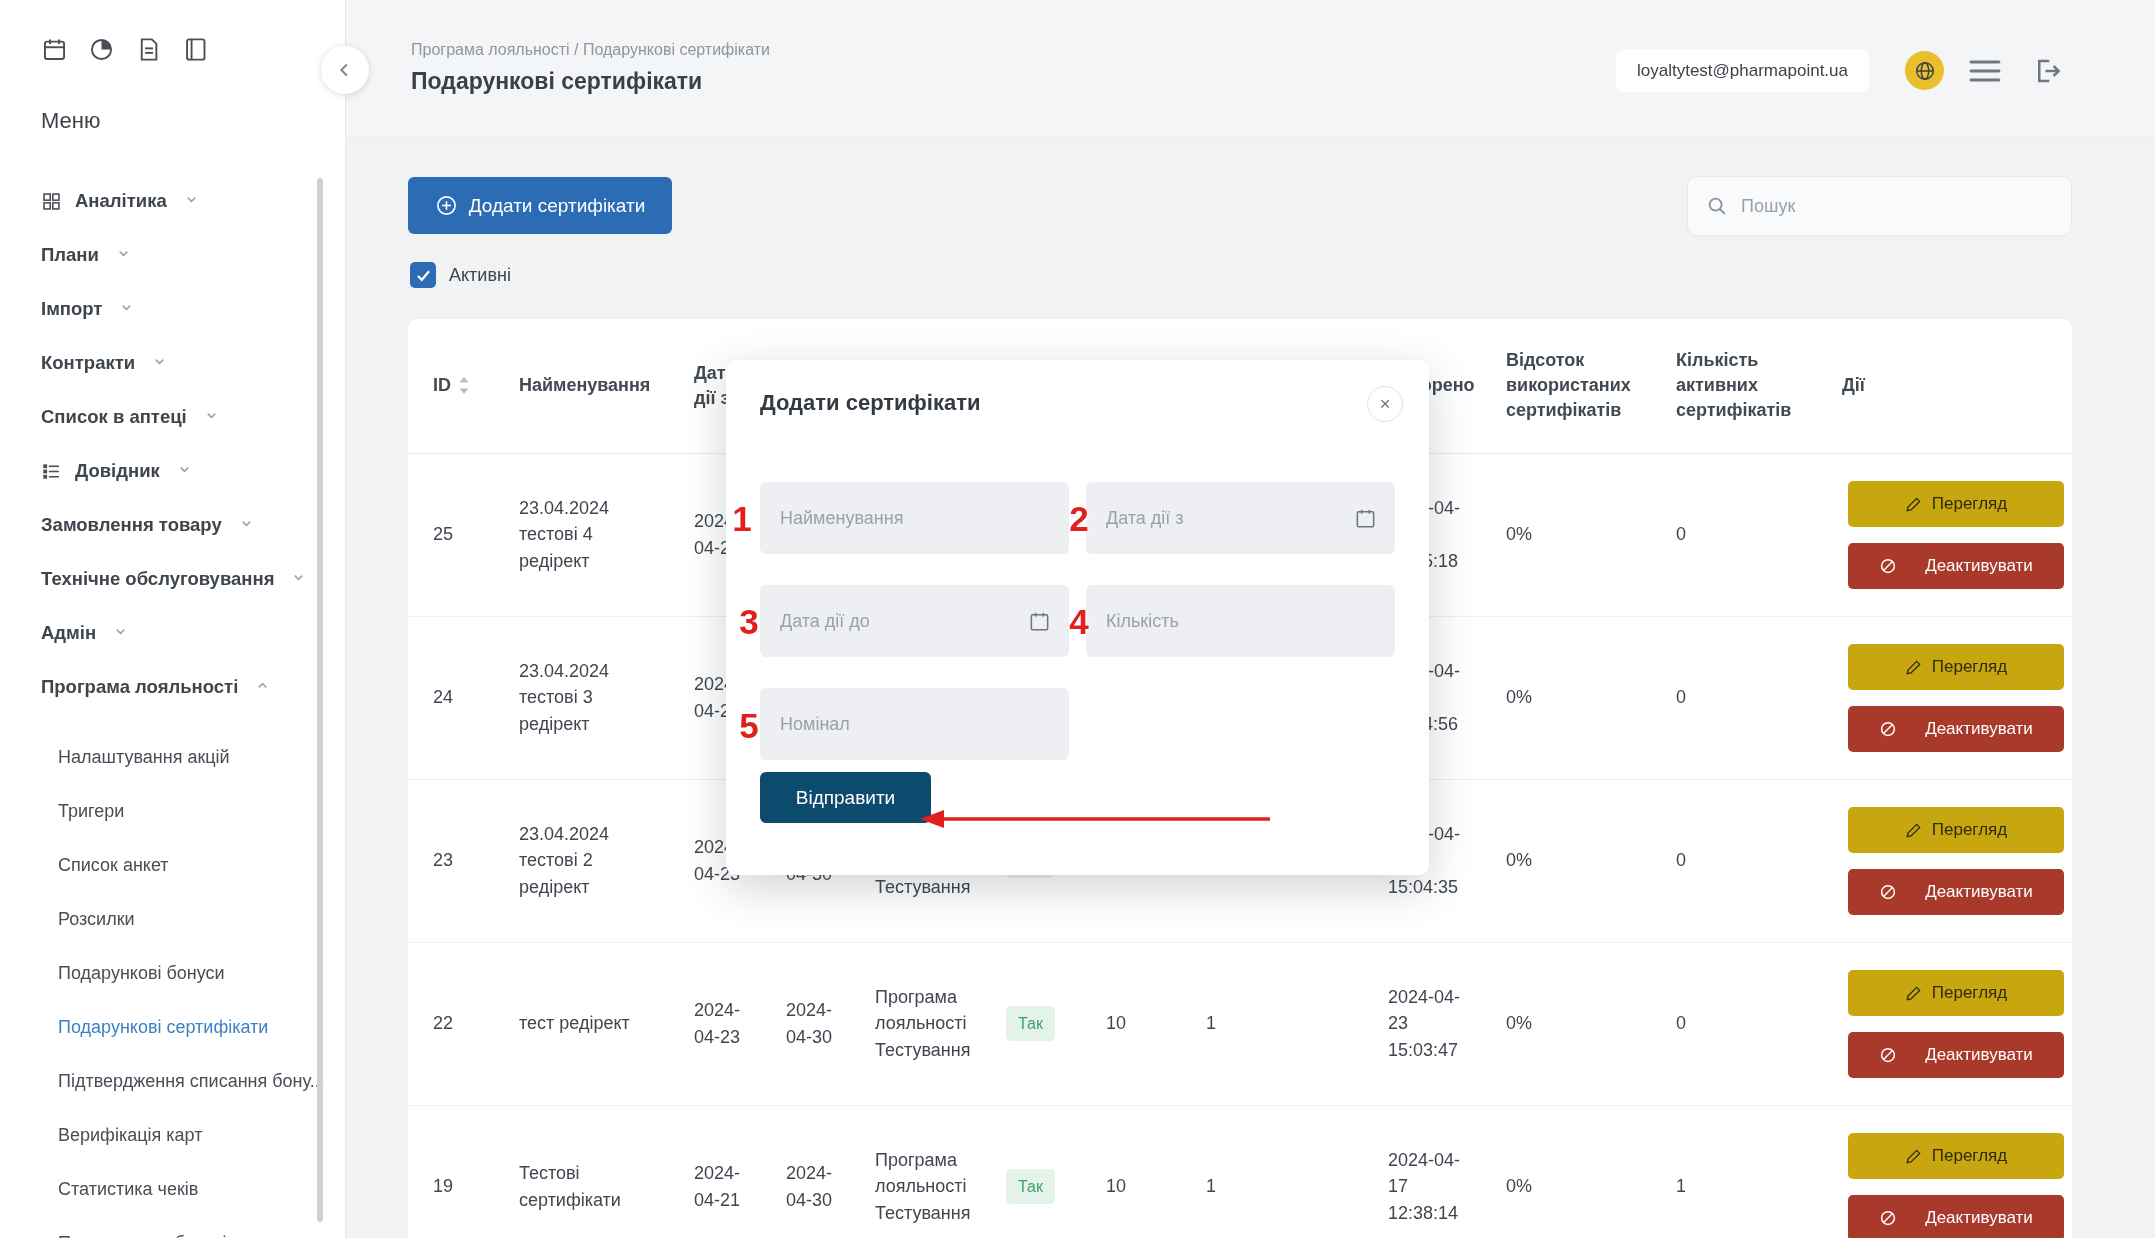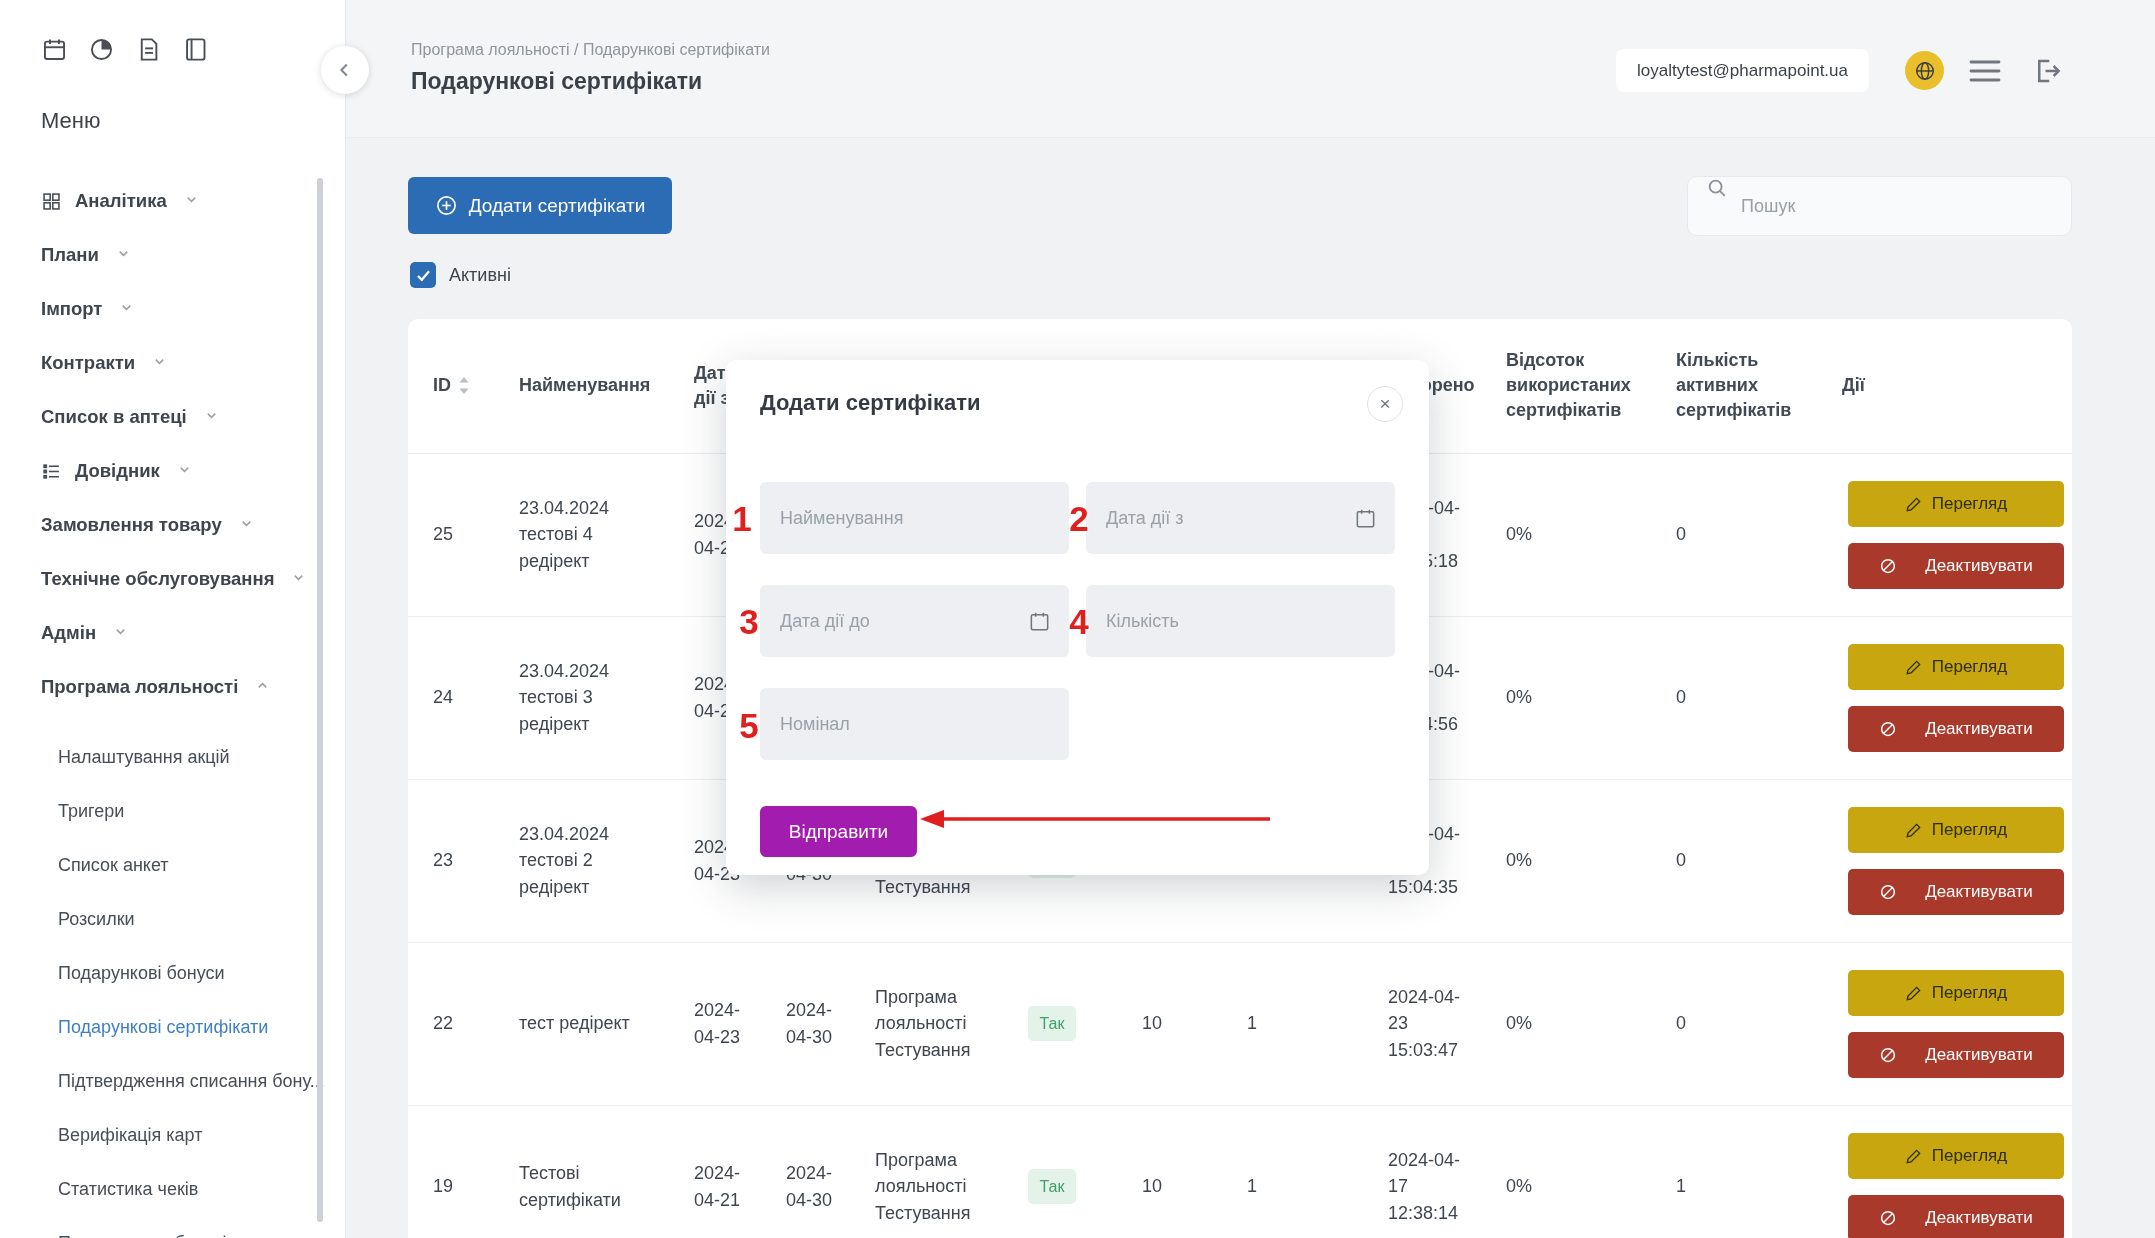--- a/index.html
+++ b/index.html
@@ -26,56 +26,56 @@
   .email-chip{position:absolute;left:1616px;top:49px;height:43px;line-height:43px;padding:0 21px;background:#fff;border-radius:8px;font-size:17px;color:#3c4249;cursor:pointer;}
   .globe-btn{position:absolute;left:1905px;top:51px;width:39px;height:39px;border-radius:50%;background:#e9bf2c;display:flex;align-items:center;justify-content:center;color:#3a3f45;cursor:pointer;}
   .burger-btn{position:absolute;left:1966px;top:57px;width:38px;height:28px;display:flex;align-items:center;justify-content:center;color:#70777f;cursor:pointer;}
   .logout-btn{position:absolute;left:2030px;top:54px;width:36px;height:34px;display:flex;align-items:center;justify-content:center;color:#70777f;cursor:pointer;}
 
   
   .add-btn{position:absolute;left:408px;top:177px;width:264px;height:57px;background:#2b6cb4;border:none;border-radius:6px;color:#fff;font-size:19px;font-family:inherit;display:flex;align-items:center;justify-content:center;gap:11px;cursor:pointer;}
   .check-row{position:absolute;left:410px;top:262px;display:flex;align-items:center;gap:13px;}
   .checkbox{width:26px;height:26px;background:#2b6cb4;border-radius:5px;display:flex;align-items:center;justify-content:center;cursor:pointer;}
   .check-label{font-size:18px;color:#3e454d;}
-  .search-box{position:absolute;left:1687px;top:176px;width:385px;height:60px;background:#f9fafb;border:1px solid #e7e9ec;border-radius:10px;display:flex;padding:0 18px;gap:11px;box-sizing:border-box;}
+  .search-box{position:absolute;left:1687px;top:176px;width:385px;height:60px;background:#f9fafb;border:1px solid #e7e9ec;border-radius:10px;display:flex;align-items:center;padding:0 18px;gap:11px;box-sizing:border-box;}
   .search-box input{flex:1;border:none;outline:none;background:transparent;font-size:18px;font-family:inherit;color:#3c424a;}
   .search-box input::placeholder{color:#99a0a8;}
 
   
   .table-card{position:absolute;left:408px;top:319px;width:1664px;height:919px;background:#fff;border-radius:10px 10px 0 0;overflow:hidden;}
   table{border-collapse:collapse;table-layout:fixed;width:1664px;}
   th,td{box-sizing:border-box;}
   thead th{height:134px;vertical-align:middle;text-align:left;font-size:18px;font-weight:700;color:#414a53;line-height:1.4;padding:0 10px 0 16px;border-bottom:1px solid #e9ebee;}
   tbody td{height:163px;vertical-align:middle;font-size:18px;color:#3f4650;line-height:1.45;padding:0 10px 0 16px;border-bottom:1px solid #edeff1;}
   .c-id{padding-left:25px;}
   .c-name{padding-left:21px;padding-right:14px;}
   .c-from,.c-to{padding-left:26px;padding-right:6px;}
   .c-prog{padding-left:23px;padding-right:8px;}
-  .c-flag,.c-nom,.c-qty{text-align:center;padding-left:4px;padding-right:4px;}
+  .c-flag,.c-nom,.c-qty{padding-left:4px;padding-right:4px;}
   .c-created{padding-left:86px;padding-right:8px;}
   .c-pct{padding-left:24px;}
   .c-cnt{padding-left:8px;}
   .c-act{padding-left:14px;padding-right:4px;}
   .id-head{display:inline-flex;align-items:center;gap:8px;cursor:pointer;}
   .badge{display:inline-block;padding:6px 12px;background:#e4f3ea;color:#43a06a;border-radius:5px;font-size:16px;}
   .act-stack{display:flex;flex-direction:column;gap:16px;margin-left:6px;width:216px;}
   .row-btn{width:216px;height:46px;border:none;border-radius:5px;display:flex;align-items:center;justify-content:center;gap:9px;font-size:17px;font-family:inherit;cursor:pointer;}
   .btn-view{background:#c7a60f;color:#2f2c0a;}
   .btn-deact{background:#a8392b;color:#ffffff;gap:28px;}
 
   
   .modal{position:absolute;left:726px;top:360px;width:703px;height:515px;background:#fff;border-radius:10px;box-shadow:0 12px 44px rgba(40,50,60,.22);z-index:20;padding:30px 34px;box-sizing:border-box;}
   .modal-title{font-size:22px;font-weight:600;color:#333a41;}
   .modal-close{position:absolute;top:26px;right:26px;width:36px;height:36px;border-radius:50%;border:1px solid #dfe3e7;background:#fff;color:#6f767e;font-size:19px;display:flex;align-items:center;justify-content:center;cursor:pointer;font-family:inherit;}
   .modal-form{margin-top:66px;display:grid;grid-template-columns:309px 309px;column-gap:17px;row-gap:31px;}
   .field{height:72px;background:#edeff2;border-radius:6px;display:flex;align-items:center;padding:0 18px;box-sizing:border-box;gap:10px;}
   .field input{flex:1;min-width:0;border:none;outline:none;background:transparent;font-size:18px;font-family:inherit;color:#3c434b;}
   .field input::placeholder{color:#9aa1a9;}
   .field .cal{flex:0 0 auto;color:#6f767e;display:flex;cursor:pointer;}
-  .submit-btn{margin-top:46px;width:157px;height:51px;background:#a21caf;border:none;border-radius:6px;color:#fff;font-size:19px;font-family:inherit;cursor:pointer;}
+  .submit-btn{margin-top:12px;width:171px;height:51px;background:#0c4a6e;border:none;border-radius:6px;color:#fff;font-size:19px;font-family:inherit;cursor:pointer;}
 
   
   .annot-num{position:absolute;transform:translate(-50%,-50%);font-size:35px;font-weight:700;color:#e01f1f;z-index:30;text-shadow:0 0 4px #fff,0 0 2px #fff;}
   .annot-arrow{position:absolute;left:918px;top:802px;z-index:30;}
 </style>
 </head>
 <body>
 
 <div class="page">
 

